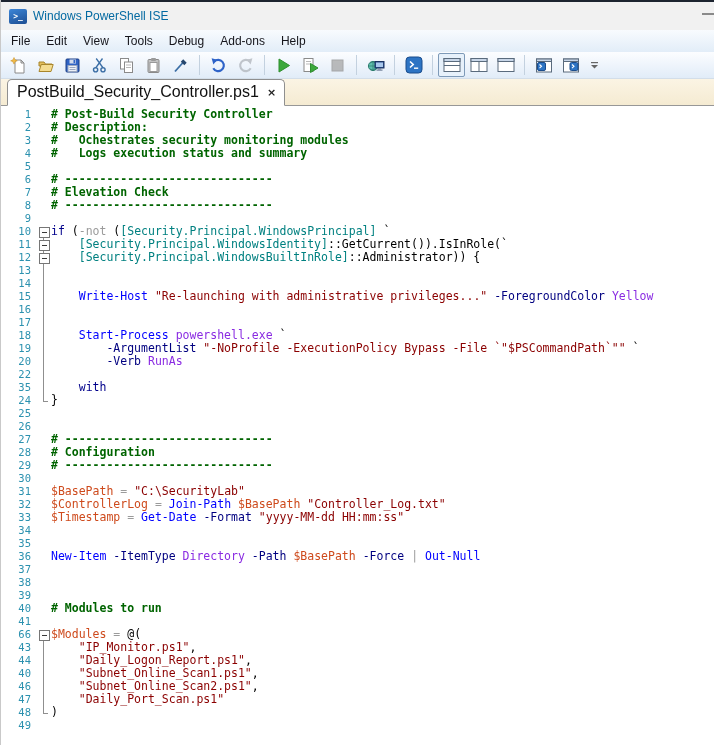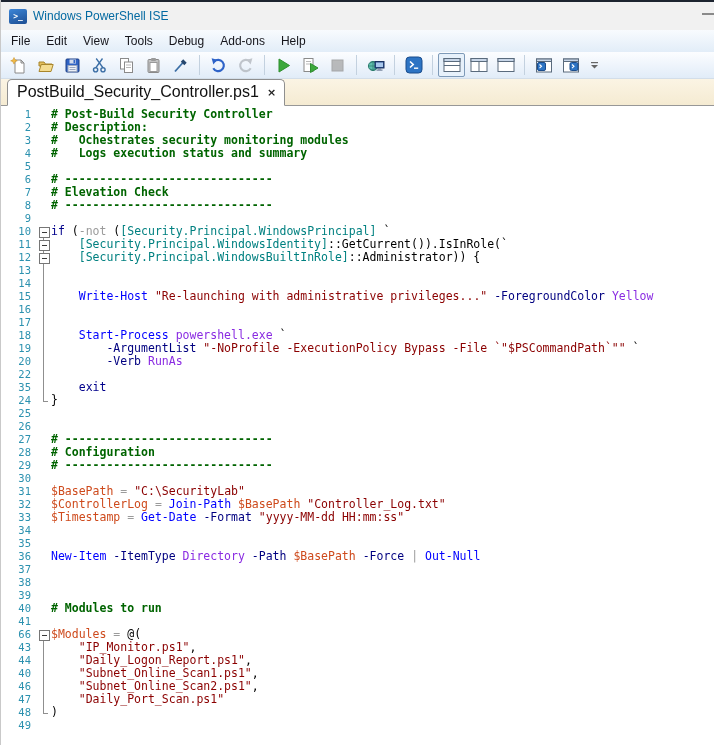--- a/index.html
+++ b/index.html
@@ -254,21 +254,21 @@
         <div class="line"><span class="ln">12</span><span class="fold f-boxmid"></span><span class="codetext"><span class="tok-plain">    </span><span class="tok-type">[Security.Principal.WindowsBuiltInRole]</span><span class="tok-plain">::Administrator)) {</span></span></div>
         <div class="line"><span class="ln">13</span><span class="fold f-line"></span><span class="codetext"></span></div>
         <div class="line"><span class="ln">14</span><span class="fold f-line"></span><span class="codetext"></span></div>
         <div class="line"><span class="ln">15</span><span class="fold f-line"></span><span class="codetext"><span class="tok-plain">    </span><span class="tok-cmdlet">Write-Host</span><span class="tok-plain"> </span><span class="tok-string">"Re-launching with administrative privileges..."</span><span class="tok-plain"> </span><span class="tok-param">-ForegroundColor</span><span class="tok-plain"> </span><span class="tok-arg">Yellow</span></span></div>
         <div class="line"><span class="ln">16</span><span class="fold f-line"></span><span class="codetext"></span></div>
         <div class="line"><span class="ln">17</span><span class="fold f-line"></span><span class="codetext"></span></div>
         <div class="line"><span class="ln">18</span><span class="fold f-line"></span><span class="codetext"><span class="tok-plain">    </span><span class="tok-cmdlet">Start-Process</span><span class="tok-plain"> </span><span class="tok-arg">powershell.exe</span><span class="tok-plain"> `</span></span></div>
         <div class="line"><span class="ln">19</span><span class="fold f-line"></span><span class="codetext"><span class="tok-plain">        </span><span class="tok-param">-ArgumentList</span><span class="tok-plain"> </span><span class="tok-string">"-NoProfile -ExecutionPolicy Bypass -File `"$PSCommandPath`""</span><span class="tok-plain"> `</span></span></div>
         <div class="line"><span class="ln">20</span><span class="fold f-line"></span><span class="codetext"><span class="tok-plain">        </span><span class="tok-param">-Verb</span><span class="tok-plain"> </span><span class="tok-arg">RunAs</span></span></div>
         <div class="line"><span class="ln">22</span><span class="fold f-line"></span><span class="codetext"></span></div>
-        <div class="line"><span class="ln">35</span><span class="fold f-line"></span><span class="codetext"><span class="tok-plain">    </span><span class="tok-keyword">exit</span></span></div>
+        <div class="line"><span class="ln">35</span><span class="fold f-line"></span><span class="codetext"><span class="tok-plain">    </span><span class="tok-keyword">with</span></span></div>
         <div class="line"><span class="ln">24</span><span class="fold f-end"></span><span class="codetext"><span class="tok-plain">}</span></span></div>
         <div class="line"><span class="ln">25</span><span class="fold "></span><span class="codetext"></span></div>
         <div class="line"><span class="ln">26</span><span class="fold "></span><span class="codetext"></span></div>
         <div class="line"><span class="ln">27</span><span class="fold "></span><span class="codetext"><span class="tok-comment"># ------------------------------</span></span></div>
         <div class="line"><span class="ln">28</span><span class="fold "></span><span class="codetext"><span class="tok-comment"># Configuration</span></span></div>
         <div class="line"><span class="ln">29</span><span class="fold "></span><span class="codetext"><span class="tok-comment"># ------------------------------</span></span></div>
         <div class="line"><span class="ln">30</span><span class="fold "></span><span class="codetext"></span></div>
         <div class="line"><span class="ln">31</span><span class="fold "></span><span class="codetext"><span class="tok-variable">$BasePath</span><span class="tok-plain"> </span><span class="tok-op">=</span><span class="tok-plain"> </span><span class="tok-string">"C:\SecurityLab"</span></span></div>
         <div class="line"><span class="ln">32</span><span class="fold "></span><span class="codetext"><span class="tok-variable">$ControllerLog</span><span class="tok-plain"> </span><span class="tok-op">=</span><span class="tok-plain"> </span><span class="tok-cmdlet">Join-Path</span><span class="tok-plain"> </span><span class="tok-variable">$BasePath</span><span class="tok-plain"> </span><span class="tok-string">"Controller_Log.txt"</span></span></div>
         <div class="line"><span class="ln">33</span><span class="fold "></span><span class="codetext"><span class="tok-variable">$Timestamp</span><span class="tok-plain"> </span><span class="tok-op">=</span><span class="tok-plain"> </span><span class="tok-cmdlet">Get-Date</span><span class="tok-plain"> </span><span class="tok-param">-Format</span><span class="tok-plain"> </span><span class="tok-string">"yyyy-MM-dd HH:mm:ss"</span></span></div>

